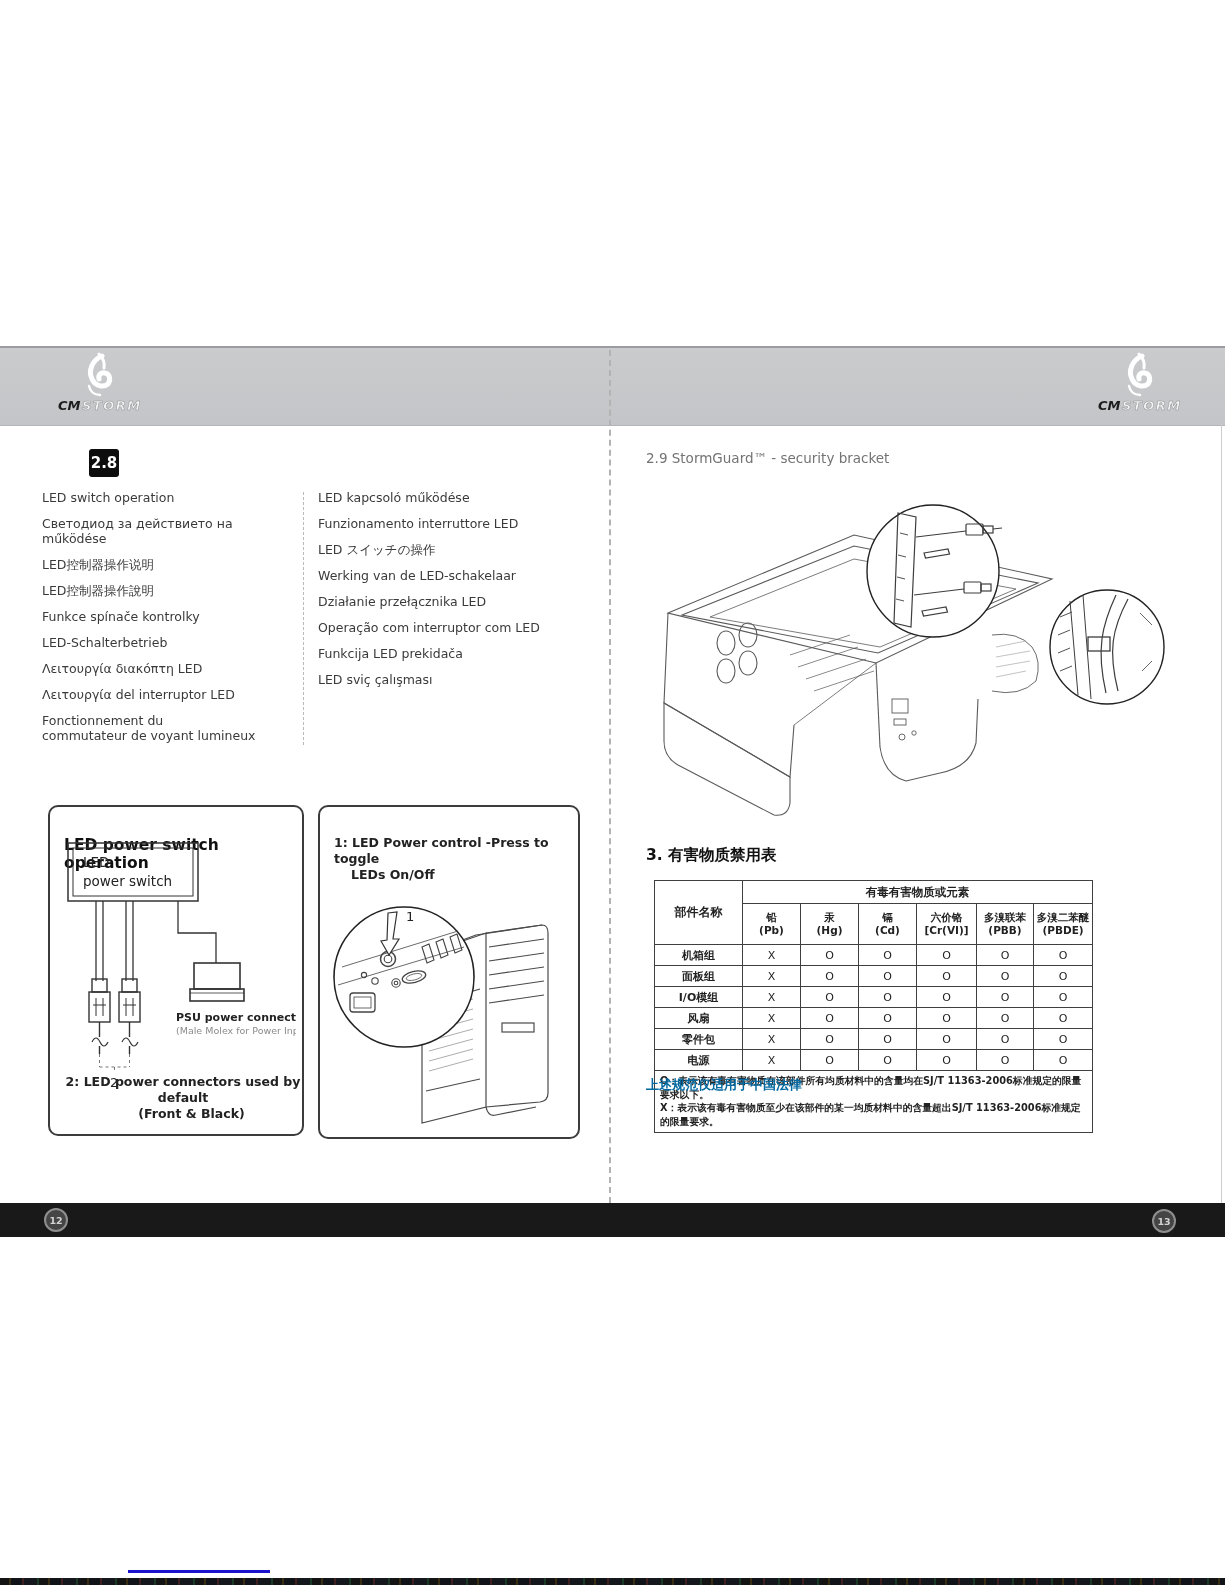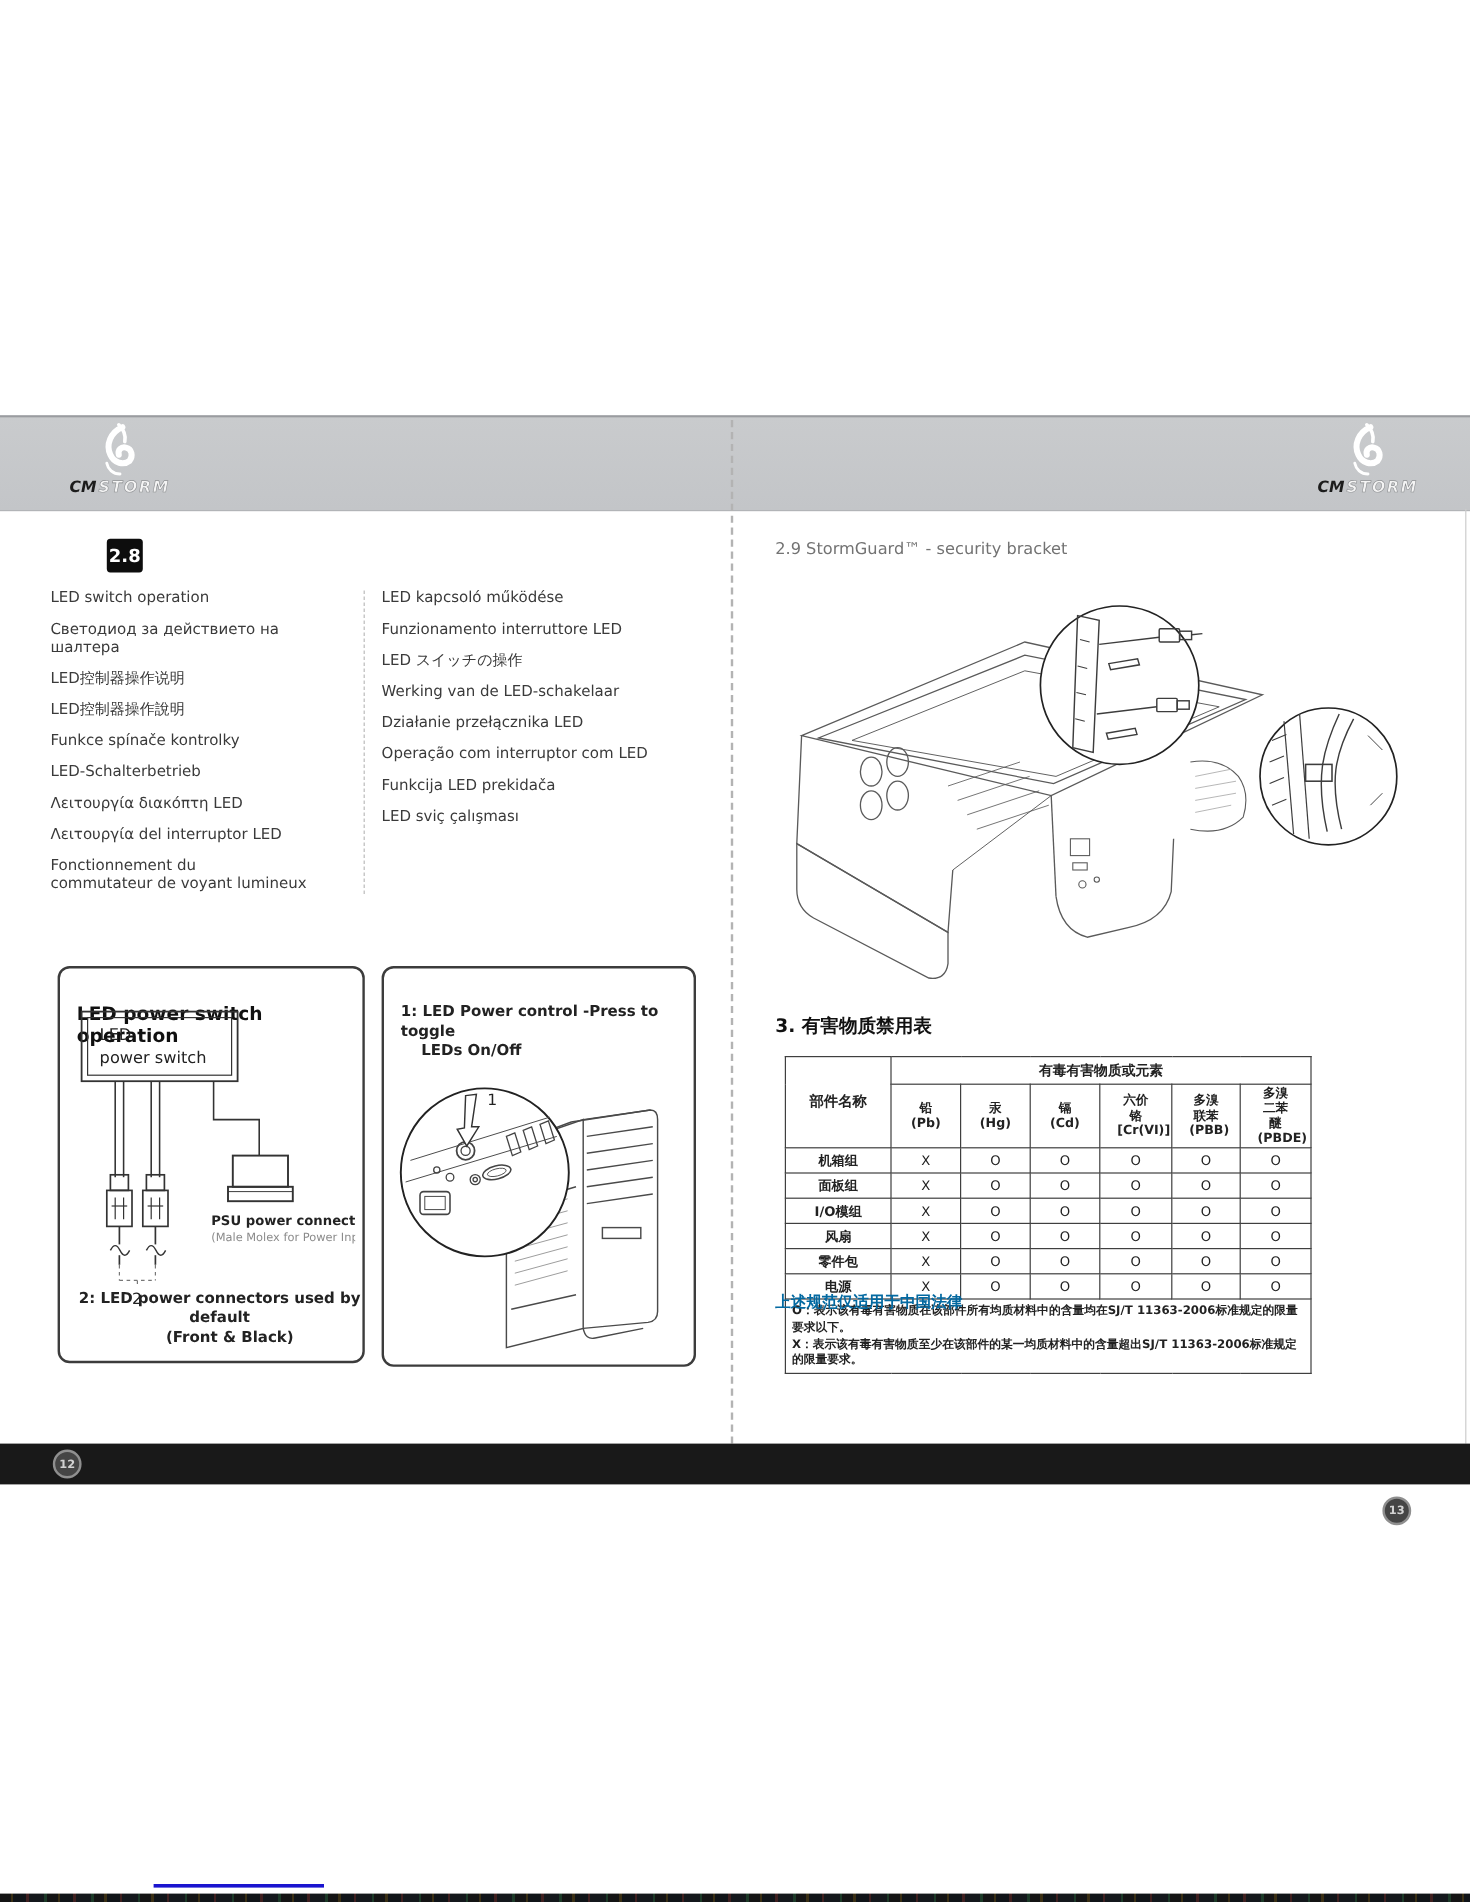--- a/index.html
+++ b/index.html
@@ -35,36 +35,36 @@
   .box2{left:318px;top:805px;width:262px;height:334px;}
   .box1-title{position:absolute;left:14px;top:10px;font-size:15.5px;font-weight:bold;color:#101010;margin-top:19px;}
   .box-caption{position:absolute;left:14px;font-size:12.5px;font-weight:600;color:#222;line-height:16px;margin-top:16px;}
   .box1-caption{bottom:12px;text-align:center;}
   .box2-caption{top:12px;}
   .caption-indent{padding-left:17px;}
   
   .h29{position:absolute;left:646px;top:450px;font-size:13.5px;color:#737373;}
   .h3{position:absolute;left:646px;top:845px;font-size:15.5px;font-weight:bold;color:#111;}
   .hazard{position:absolute;left:654px;top:880px;border-collapse:collapse;table-layout:fixed;width:438px;}
-  .hazard th,.hazard td{border:1px solid #3f3f3f;text-align:center;padding:1px 14px;color:#222;}
+  .hazard th,.hazard td{border:1px solid #3f3f3f;text-align:center;padding:1px 2px;color:#222;}
   .hazard .group-th{font-size:11.5px;font-weight:bold;height:20px;}
   .hazard .part-th{font-size:12px;font-weight:bold;}
   .hazard .sub-th{font-size:10.5px;font-weight:bold;line-height:1.2;white-space:pre-line;height:38px;vertical-align:middle;}
   .hazard .part-cell{font-size:11px;font-weight:bold;height:18px;}
   .hazard .val-cell{font-size:11px;height:18px;}
   .hazard .footnote-cell{font-size:9.8px;font-weight:600;text-align:left;line-height:1.4;white-space:pre-line;padding:3px 5px;}
   .legal{position:absolute;left:646px;top:1076px;font-size:13px;font-weight:bold;color:#0369a1;}
   
   .footer-band{position:absolute;left:0;top:1203px;width:1225px;height:34px;background:#191919;}
   .page-circle{
     position:absolute;width:20px;height:20px;border-radius:50%;border:2px solid #8f8f8f;background:#454545;
     color:#d2d2d2;font-size:9.5px;font-weight:bold;display:flex;align-items:center;justify-content:center;
   }
   .pc-left{left:44px;top:1208px;}
-  .pc-right{left:1152px;top:1247px;}
+  .pc-right{left:1152px;top:1209px;}
   
   .blue-rule{position:absolute;left:128px;top:1570px;width:142px;height:3px;background:#1a14cf;}
   .noise-strip{
     position:absolute;left:0;top:1578px;width:1225px;height:7px;
     background:repeating-linear-gradient(90deg,#141414 0 9px,#3a2f14 9px 11px,#101418 11px 22px,#402020 22px 24px,#14181c 24px 37px,#1c3a28 37px 39px);
   }
   .diagram-svg{position:absolute;}
 </style>
 </head>
 <body>
@@ -94,21 +94,21 @@
   </svg>
 
   <div class="fold"></div>
   <div class="page-edge"></div>
 
   <div class="sec-badge">2.8</div>
 
   <ul class="lang-col lang-col-1">
       <li class="lang-item">LED switch operation</li>
       <li class="lang-item">Светодиод за действието на
-шалтера</li>
+működése</li>
       <li class="lang-item">LED控制器操作说明</li>
       <li class="lang-item">LED控制器操作說明</li>
       <li class="lang-item">Funkce spínače kontrolky</li>
       <li class="lang-item">LED-Schalterbetrieb</li>
       <li class="lang-item">Λειτουργία διακόπτη LED</li>
       <li class="lang-item">Λειτουργία del interruptor LED</li>
       <li class="lang-item">Fonctionnement du
 commutateur de voyant lumineux</li>
     </ul>
   <div class="lang-divider"></div>

